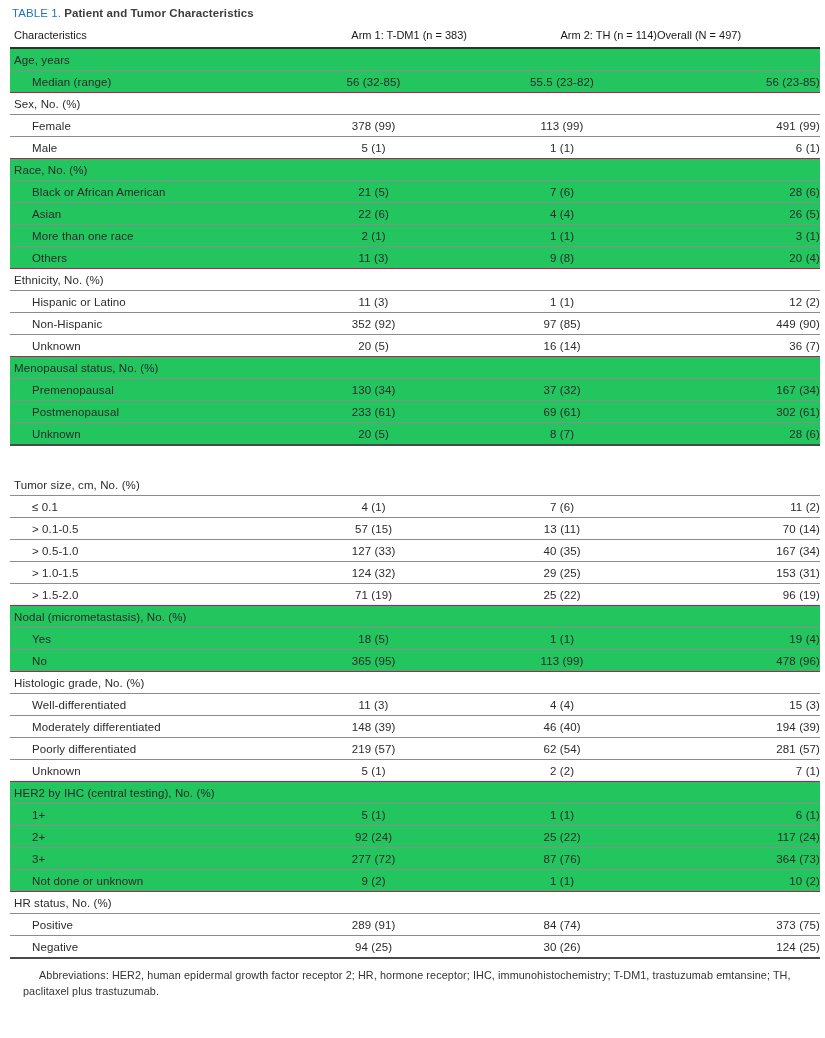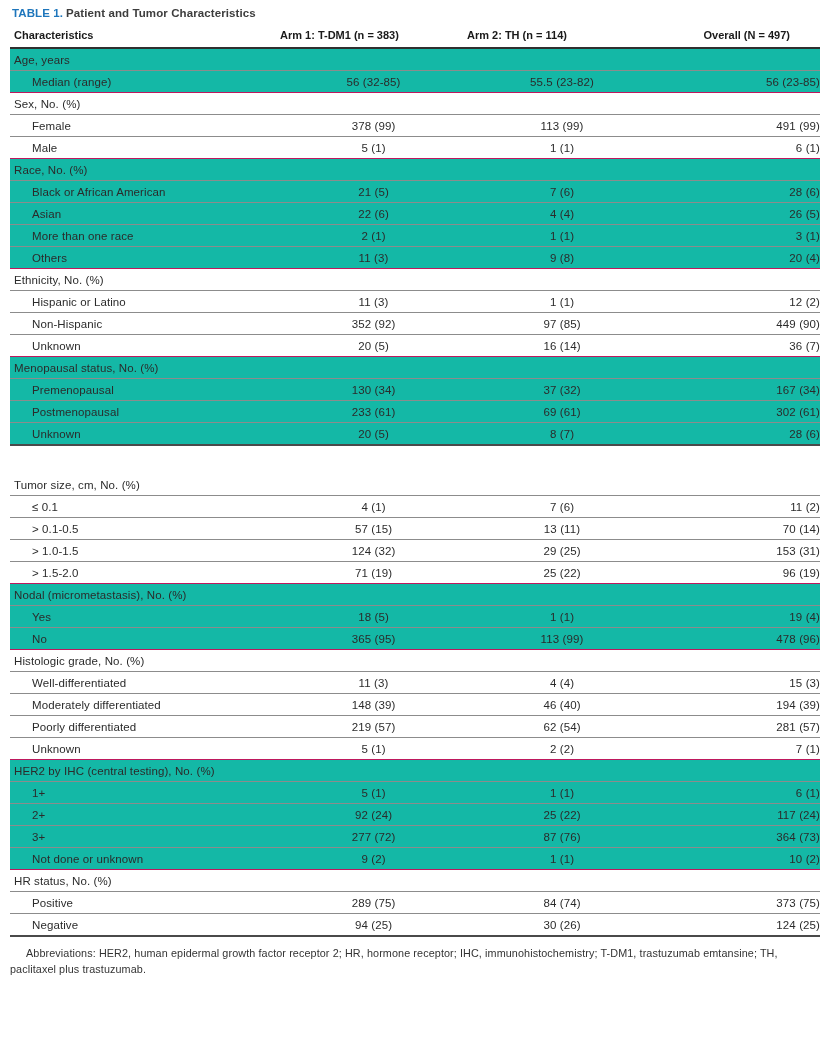--- a/index.html
+++ b/index.html
@@ -1,40 +1,40 @@
 <!DOCTYPE html>
 <html><head>
 <meta charset="utf-8">
 <style>
   html,body{margin:0;padding:0;background:#ffffff;}
   body{width:825px;height:1038px;font-family:"Liberation Sans",sans-serif;color:#262626;overflow:hidden;}
   .page{padding:5px 5px 0 10px;width:810px;}
   .title{font-size:11.5px;margin:2px 0 6px 2px;letter-spacing:.1px;}
-  .tnum{color:#1e76bc;font-weight:bold;}
+  .tnum{color:#1e76bc;font-weight:normal;}
   .ttext{color:#3d3d3d;font-weight:bold;padding-left:3px;}
   table{border-collapse:collapse;width:810px;table-layout:fixed;}
   col.c0{width:270px;} col.c1{width:187px;} col.c2{width:190px;} col.c3{width:163px;}
-  th{font-size:11px;font-weight:bold;color:#1a1a1a;padding:4px 0 6px 0;vertical-align:bottom;}
+  th{font-size:11px;font-weight:normal;color:#1a1a1a;padding:4px 0 6px 0;vertical-align:bottom;}
   th:nth-child(1){text-align:left;padding-left:4px;}
-  th:nth-child(2),th:nth-child(3){text-align:left;}
-  th:nth-child(4){text-align:right;padding-right:30px;}
+  th:nth-child(2),th:nth-child(3){text-align:right;}
+  th:nth-child(4){text-align:left;padding-right:30px;}
   thead tr{border-bottom:2.5px solid #2f2f2f;}
   td{font-size:11.5px;height:21px;padding:0;vertical-align:middle;color:#2b2b2b;letter-spacing:.1px;}
   tr.section td{padding-left:4px;text-align:left;}
   tr.data td:nth-child(1){padding-left:22px;}
   tr.data td:nth-child(2),tr.data td:nth-child(3){text-align:center;}
   tr.data td:nth-child(4){text-align:right;}
-  tr.shade{background:#14b8a6;}
+  tr.shade{background:#22c55e;}
   tr.data{border-top:1px solid #8c8c8c;}
   tr.section{border-top:1px solid #be185d;}
   tr.section.first,tr.section.no-top{border-top:none;}
   tr.gap-row{border-top:2px solid #4a4a4a;background:#ffffff;}
   tr.gap-row td{height:28px;}
   tbody{border-bottom:2px solid #4a4a4a;}
-  .footnote{font-size:10.8px;line-height:1.5;color:#333333;margin:8px 2px 0 0;text-indent:16px;letter-spacing:.1px;}
+  .footnote{font-size:10.8px;line-height:1.5;color:#333333;margin:8px 2px 0 13px;text-indent:16px;letter-spacing:.1px;}
 </style>
 </head>
 <body>
 
 <div class="page">
   <div class="title">
     <span class="tnum">TABLE 1.</span><span class="ttext">Patient and Tumor Characteristics</span>
   </div>
 
   <table>
@@ -158,20 +158,26 @@
           <td>7 (6)</td>
           <td>11 (2)</td>
         </tr>
         <tr class="data">
           <td>&gt; 0.1-0.5</td>
           <td>57 (15)</td>
           <td>13 (11)</td>
           <td>70 (14)</td>
         </tr>
         <tr class="data">
+          <td>&gt; 0.5-1.0</td>
+          <td>127 (33)</td>
+          <td>40 (35)</td>
+          <td>167 (34)</td>
+        </tr>
+        <tr class="data">
           <td>&gt; 1.0-1.5</td>
           <td>124 (32)</td>
           <td>29 (25)</td>
           <td>153 (31)</td>
         </tr>
         <tr class="data">
           <td>&gt; 1.5-2.0</td>
           <td>71 (19)</td>
           <td>25 (22)</td>
           <td>96 (19)</td>
@@ -243,21 +249,21 @@
           <td>Not done or unknown</td>
           <td>9 (2)</td>
           <td>1 (1)</td>
           <td>10 (2)</td>
         </tr>
         <tr class="section">
           <td colspan="4">HR status, No. (%)</td>
         </tr>
         <tr class="data">
           <td>Positive</td>
-          <td>289 (75)</td>
+          <td>289 (91)</td>
           <td>84 (74)</td>
           <td>373 (75)</td>
         </tr>
         <tr class="data">
           <td>Negative</td>
           <td>94 (25)</td>
           <td>30 (26)</td>
           <td>124 (25)</td>
         </tr>
       </tbody>

